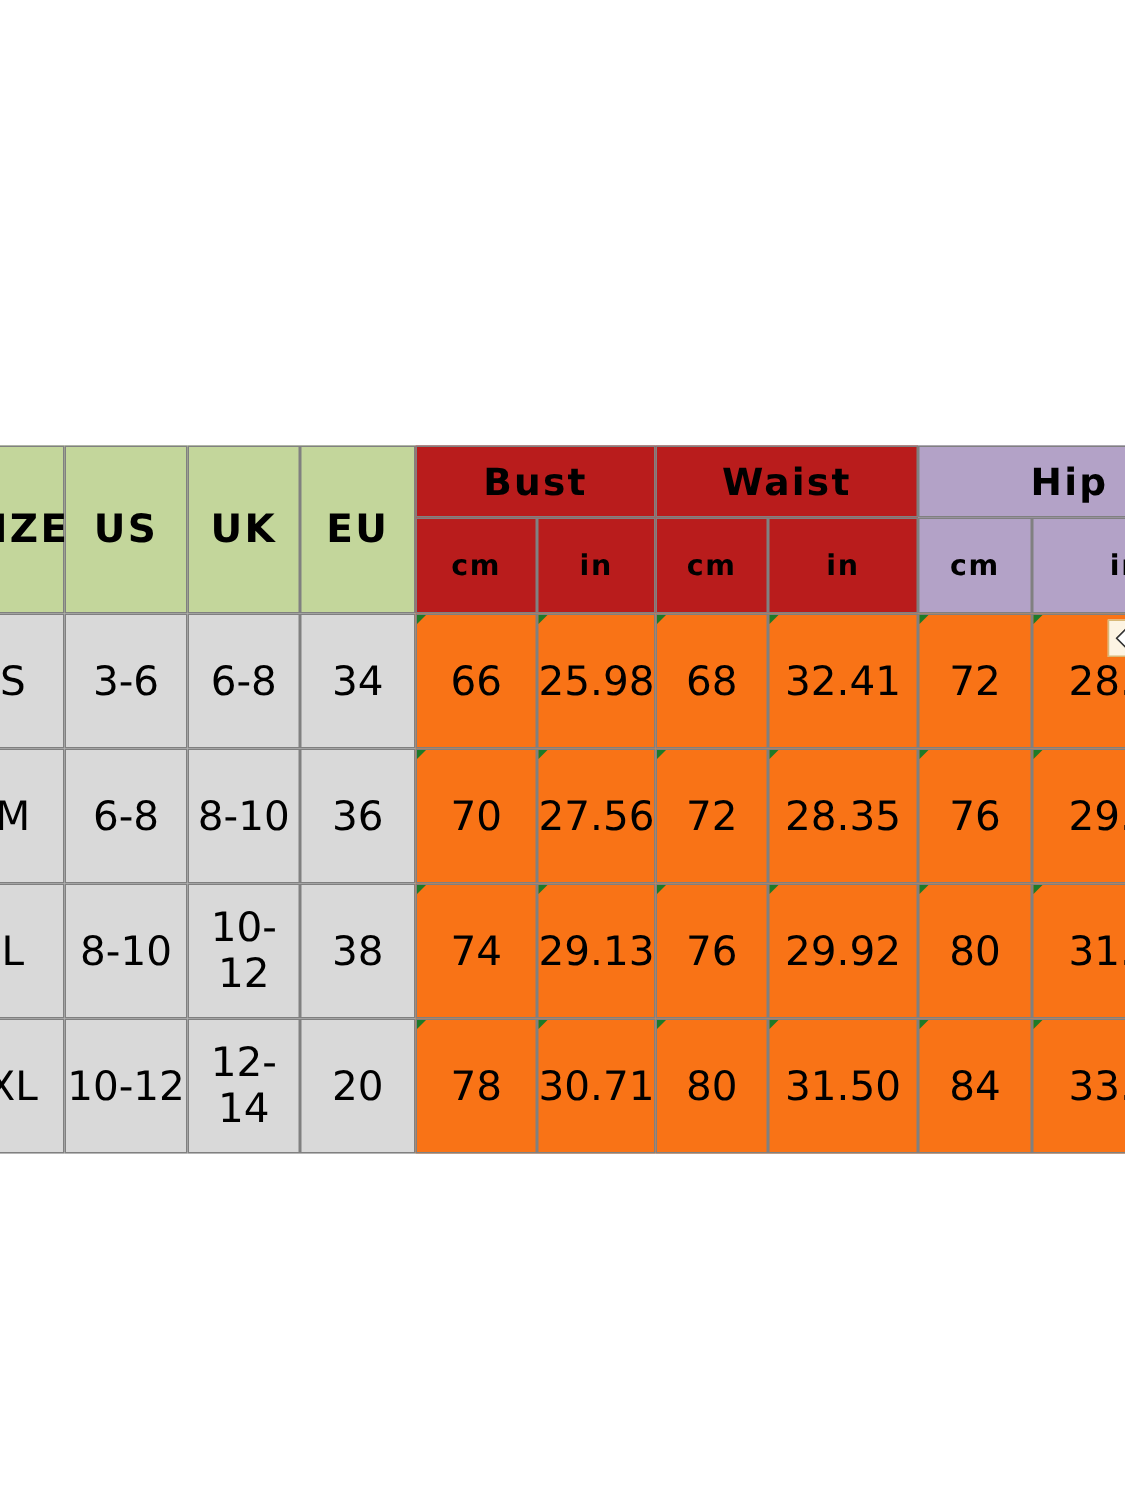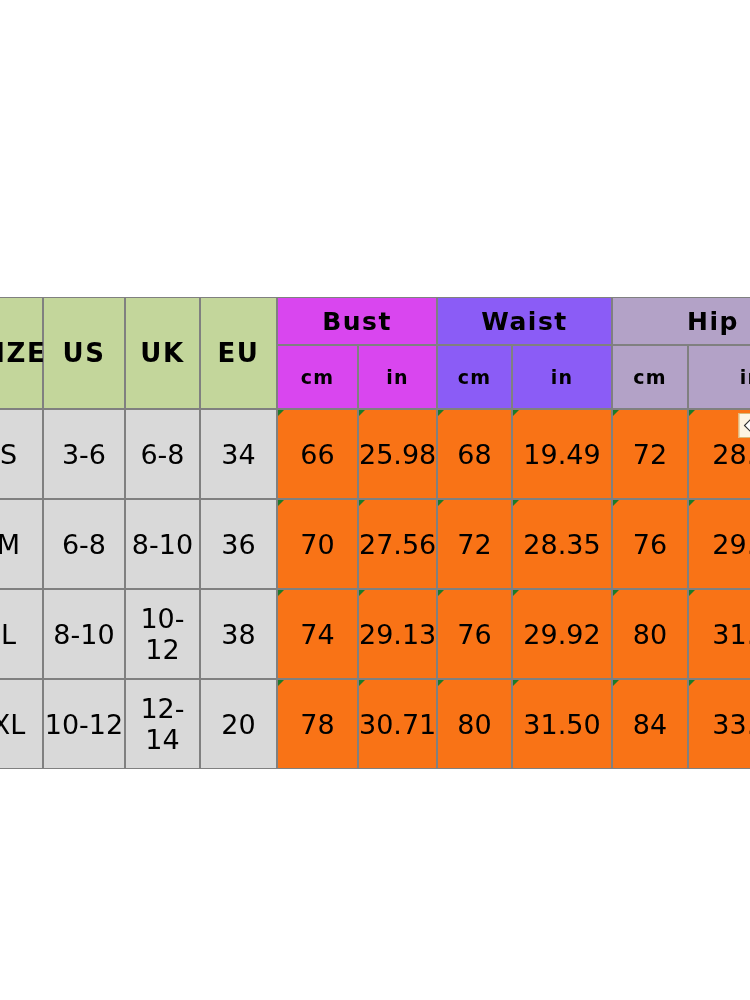--- a/index.html
+++ b/index.html
@@ -48,22 +48,22 @@
   .hdr-unit {
     height: 64px;
     font-size: 19px;
   }
   .hdr-size {
     height: 95px;
     font-size: 26px;
     background: #c3d69b;
   }
 
-  .bust   { background: #d946ef; }
-  .waist  { background: #8b5cf6; }
+  .bust   { background: #b91c1c; }
+  .waist  { background: #b91c1c; }
   .hip    { background: #b3a2c7; }
 
   
   .data-row td {
     height: 90px;
     font-size: 27px;
   }
   .cell-size {
     background: #d9d9d9;
   }
@@ -139,21 +139,21 @@
     </tr>
 
     <tr class="data-row">
       <td class="cell-size">S</td>
       <td class="cell-size">3-6</td>
       <td class="cell-size">6-8</td>
       <td class="cell-size">34</td>
       <td class="cell-meas tri">66</td>
       <td class="cell-meas tri">25.98</td>
       <td class="cell-meas tri">68</td>
-      <td class="cell-meas tri">19.49</td>
+      <td class="cell-meas tri">32.41</td>
       <td class="cell-meas tri">72</td>
       <td class="cell-meas tri">
         <span class="info-badge">
           <svg width="15" height="15" viewBox="0 0 16 16">
             <polygon points="8,1 15,8 8,15 1,8" fill="#ffffff" stroke="#333333" stroke-width="1.2"></polygon>
             <rect x="7.3" y="4.2" width="1.4" height="5" fill="#000000"></rect>
             <rect x="7.3" y="10.2" width="1.4" height="1.5" fill="#000000"></rect>
           </svg>
         </span>
         <span>28.35</span>

